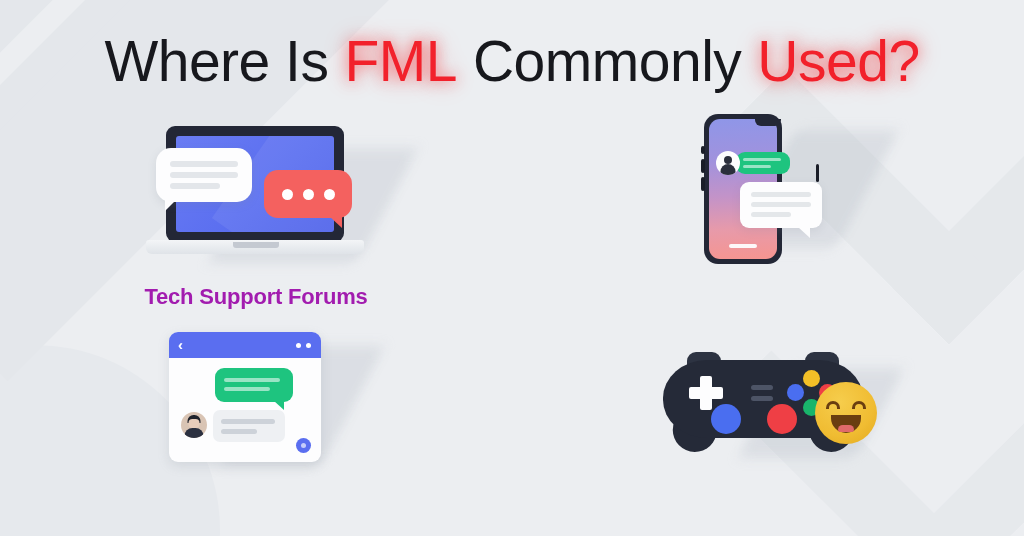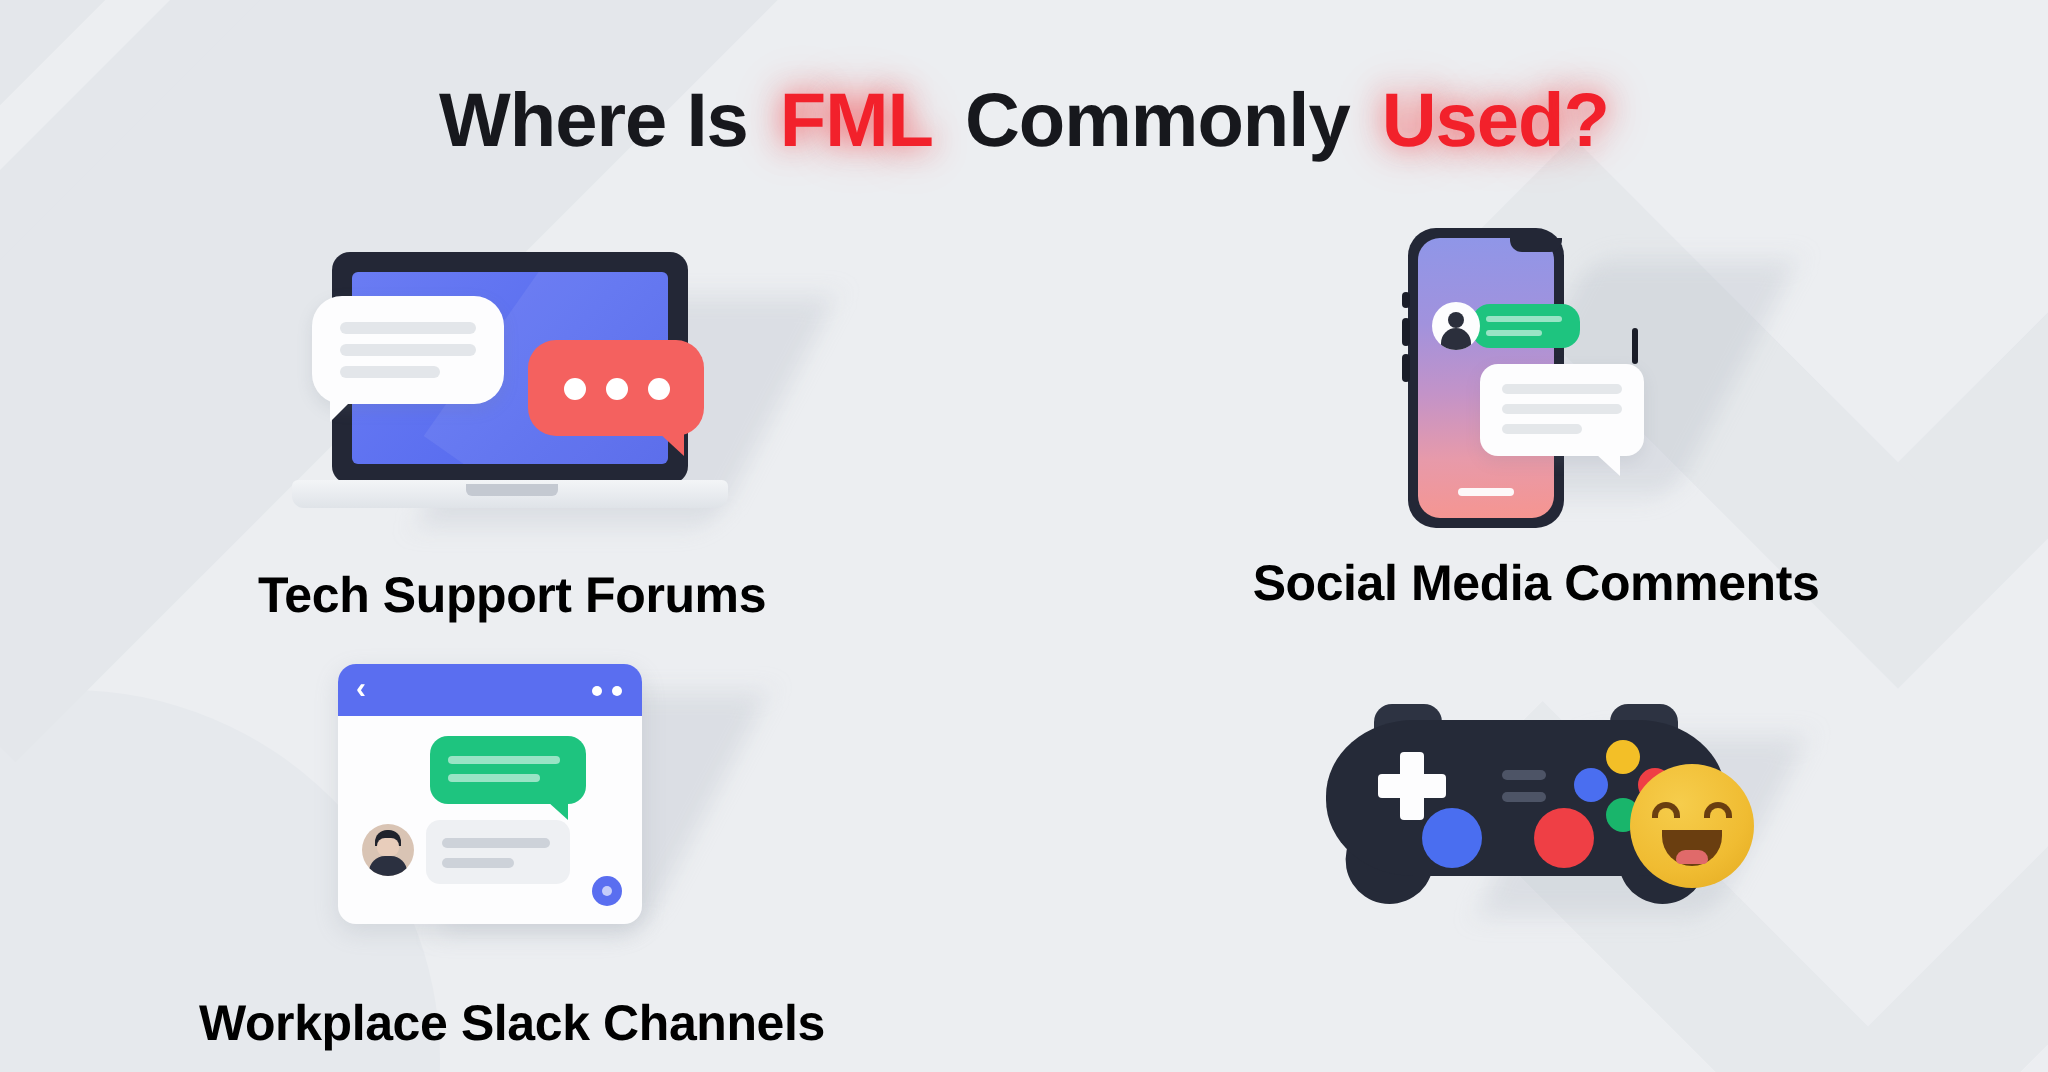--- a/index.html
+++ b/index.html
@@ -49,23 +49,23 @@
     border-width:0 0 70px 70px;
     transform:rotate(-45deg);
     opacity:.7;
   }
 
   
   #title {
     position:absolute;
     left:0; right:0; top:30px;
     text-align:center;
-    font-size:38px;
+    font-size:57px;
     line-height:62px;
-    font-weight:bold;
+    font-weight:normal;
     letter-spacing:-0.5px;
     color:#17181d;
     white-space:nowrap;
     z-index:5;
   }
   #title .accent {
     color:#f2212b;
     text-shadow:0 0 14px rgba(245,40,45,.62), 0 0 26px rgba(245,40,45,.32);
   }
   #title .sp { display:inline-block; width:16px; }
@@ -82,23 +82,23 @@
   }
   .cell {
     position:relative;
     display:flex;
     flex-direction:column;
     align-items:center;
     justify-content:flex-start;
   }
   .art { position:relative; height:160px; width:260px; }
   .caption {
-    font-size:25px;
+    font-size:22px;
     font-weight:bold;
-    color:#000000;
+    color:#a21caf;
     letter-spacing:-0.2px;
     white-space:nowrap;
     margin-top:6px;
   }
   .cell-laptop  .art { margin-top:10px; }
   .cell-phone   .art { margin-top:4px; }
   .cell-slack   .art { margin-top:14px; }
   .cell-gaming  .art { margin-top:20px; }
 
   .shadow-blob {
@@ -562,21 +562,20 @@
           <span class="head"></span>
           <span class="body"></span>
         </div>
         <div id="msg-white">
           <span class="wl wl1"></span>
           <span class="wl wl2"></span>
           <span class="wl wl3"></span>
         </div>
       </div>
     </div>
-    <div class="caption">Social Media Comments</div>
   </div>
 
   <div class="cell cell-slack">
     <div class="art">
       <div id="win-wrap">
         <div class="shadow-blob" id="win-shadow"></div>
         <div id="win-card">
           <div id="win-bar">
             <span id="win-back">‹</span>
             <span id="win-dots">
@@ -596,21 +595,20 @@
             <span class="hair"></span>
             <span class="face"></span>
             <span class="torso"></span>
           </div>
           <div id="win-send">
             <i></i>
           </div>
         </div>
       </div>
     </div>
-    <div class="caption">Workplace Slack Channels</div>
   </div>
 
   <div class="cell cell-gaming">
     <div class="art">
       <div id="game-wrap">
         <div class="shadow-blob" id="game-shadow"></div>
         <div id="pad">
           <div class="bumper" id="bump-l"></div>
           <div class="bumper" id="bump-r"></div>
           <div class="grip" id="grip-l"></div>

